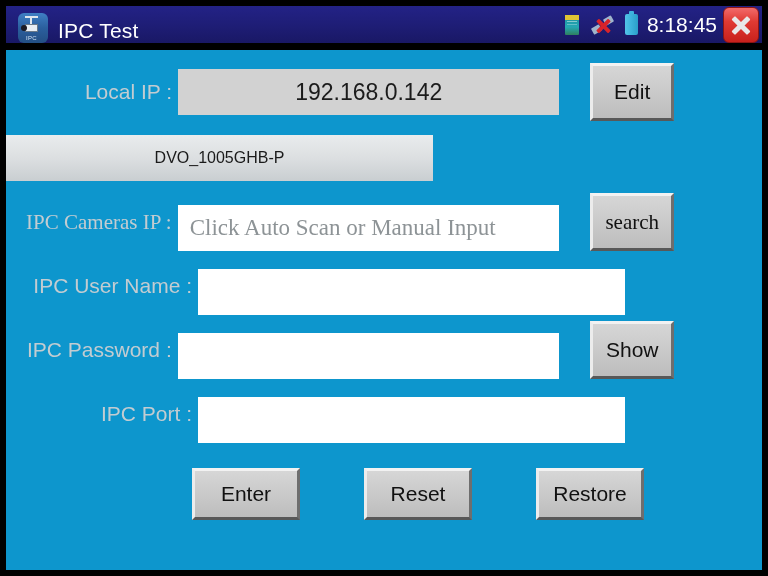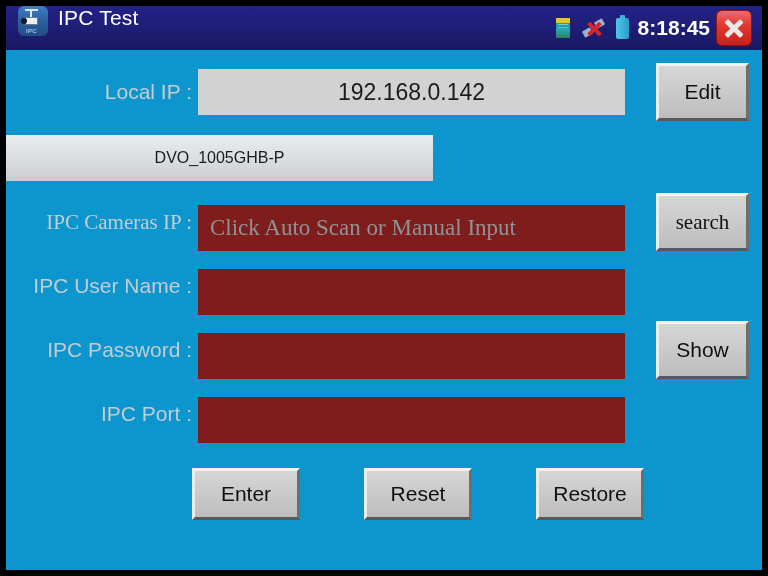--- a/index.html
+++ b/index.html
@@ -22,25 +22,25 @@
     background: #000000;
     box-sizing: border-box;
   }
 
   
   #title-bar {
     position: absolute;
     left: 6px;
     top: 6px;
     width: 756px;
-    height: 44px;
+    height: 37px;
     background: linear-gradient(to bottom, #232286 0%, #1e1d75 55%, #191865 100%);
     box-sizing: border-box;
     display: flex;
-    align-items: flex-start;
+    align-items: flex-end;
   }
   .app-icon {
     position: relative;
     width: 30px;
     height: 30px;
     margin-left: 12px;
     border-radius: 6px;
     background: linear-gradient(to bottom, #3f7fc4 0%, #2b5f9e 50%, #234f84 100%);
     flex: 0 0 auto;
     overflow: hidden;
@@ -85,22 +85,21 @@
     font-size: 21px;
     margin-left: 10px;
     letter-spacing: 0.2px;
     white-space: nowrap;
   }
   #status-area {
     margin-left: auto;
     display: flex;
     align-items: center;
     height: 100%;
-    padding-right: 7px;
-    font-weight: bold;
+    padding-right: 0px;
   }
   
   .sd-icon {
     position: relative;
     width: 14px; height: 20px;
     margin-right: 13px;
     background: linear-gradient(to bottom, #1c8fa0 0%, #25a7b3 60%, #2f7f5e 100%);
     border-radius: 1px;
   }
   .sd-icon::before {
@@ -200,21 +199,21 @@
     top: 50px;
     width: 756px;
     height: 520px;
     background: #0d96cd;
     box-sizing: border-box;
   }
 
   .form-row {
     position: absolute;
     left: 0;
-    width: 756px;
+    width: 668px;
     height: 52px;
     display: flex;
     align-items: center;
   }
   .row-label {
     width: 192px;
     text-align: right;
     padding-right: 6px;
     box-sizing: border-box;
     color: #c3ccd1;
@@ -234,21 +233,21 @@
   .field.readonly {
     background: #d2d2d2;
     border: none;
   }
   .field.combo {
     background: linear-gradient(to bottom, #e9eced 0%, #dcdfe1 50%, #c9ced1 100%);
     border: none;
     font-size: 16px;
   }
   .field.input {
-    background: #7f1d1d;
+    background: #ffffff;
     border: none;
     justify-content: flex-start;
     padding-left: 12px;
     margin-top: 12px;
   }
   .field.input .placeholder {
     color: #8d9396;
     font-size: 23px;
   }
 

